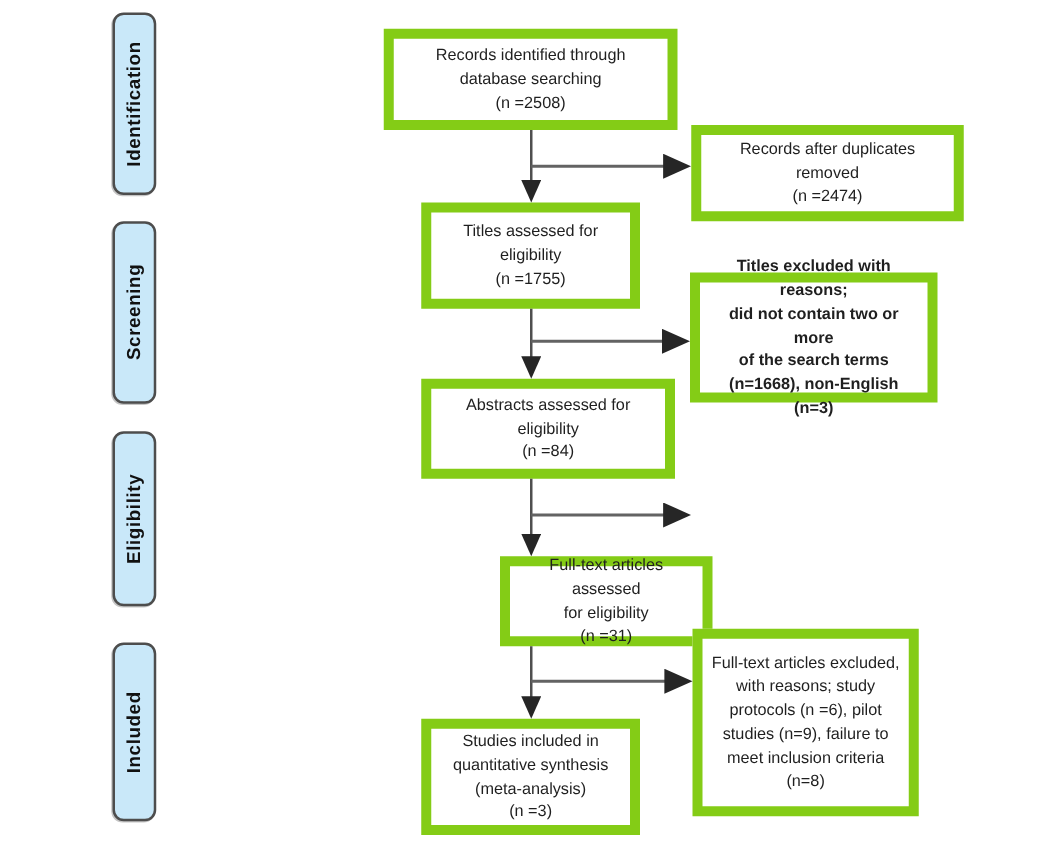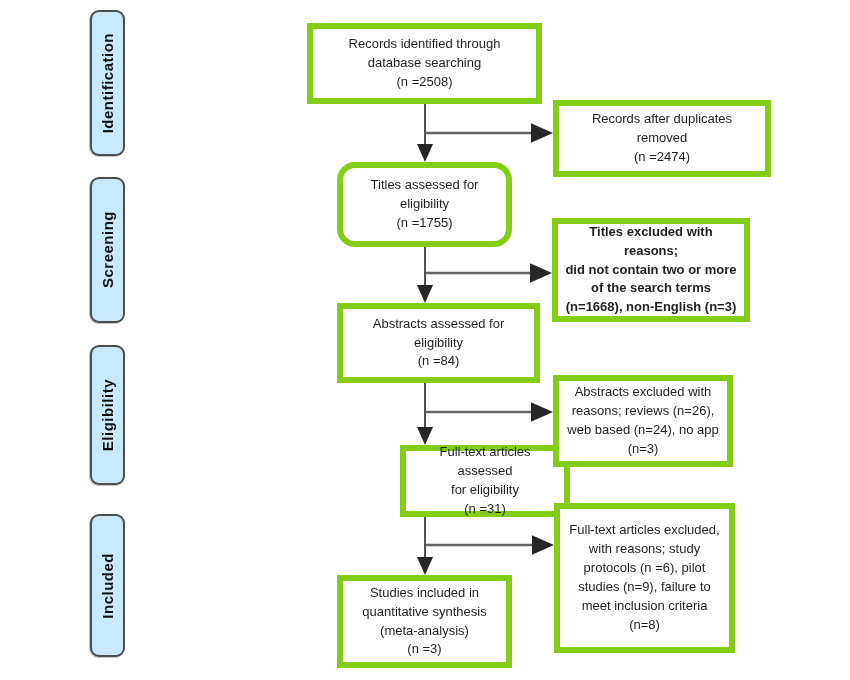--- a/index.html
+++ b/index.html
@@ -34,21 +34,21 @@
     transform: rotate(180deg);
     font-weight: bold;
     font-size: 15px;
     letter-spacing: 0.5px;
     color: #111;
     white-space: nowrap;
   }
   .flow-box {
     position: absolute;
     background: #ffffff;
-    border: 6px solid #84cc16;
+    border: 8px solid #84cc16;
     box-sizing: border-box;
     display: flex;
     align-items: center;
     justify-content: center;
     text-align: center;
     font-size: 13px;
     line-height: 1.45;
     white-space: pre-line;
     padding: 2px 6px;
   }
@@ -75,45 +75,41 @@
   <div class="stage-label" style="top:345px;height:140px;">
     <span>Eligibility</span>
   </div>
   <div class="stage-label" style="top:514px;height:143px;">
     <span>Included</span>
   </div>
 
   <div class="flow-box" style="left:307px;top:23px;width:235px;height:81px;">Records identified through
 database searching
 (n =2508)</div>
-  <div class="flow-box" style="left:337px;top:162px;width:175px;height:85px;border-radius:18px;">Titles assessed for
+  <div class="flow-box" style="left:337px;top:162px;width:175px;height:85px;">Titles assessed for
 eligibility
 (n =1755)</div>
   <div class="flow-box" style="left:337px;top:303px;width:203px;height:80px;">Abstracts assessed for
 eligibility
 (n =84)</div>
   <div class="flow-box" style="left:353px;top:445px;width:170px;height:72px;margin-left:47px;">Full-text articles assessed
 for eligibility
 (n =31)</div>
   <div class="flow-box" style="left:337px;top:575px;width:175px;height:93px;">Studies included in
 quantitative synthesis
 (meta-analysis)
 (n =3)</div>
 
   <div class="flow-box" style="left:553px;top:100px;width:218px;height:77px;">Records after duplicates
 removed
 (n =2474)</div>
   <div class="flow-box" style="left:552px;top:218px;width:198px;height:104px;font-weight:bold;">Titles excluded with reasons;
 did not contain two or more
 of the search terms
 (n=1668), non-English (n=3)</div>
-  <div class="flow-box" style="left:553px;top:375px;width:180px;height:92px;">Abstracts excluded with
-reasons; reviews (n=26),
-web based (n=24), no app
-(n=3)</div>
   <div class="flow-box" style="left:554px;top:503px;width:181px;height:150px;">Full-text articles excluded,
 with reasons; study
 protocols (n =6), pilot
 studies (n=9), failure to
 meet inclusion criteria
 (n=8)</div>
 
   <svg class="arrows" width="850" height="680" viewBox="0 0 850 680">
     <defs>
       <marker id="head" markerWidth="9" markerHeight="8" refX="7" refY="4" orient="auto">

